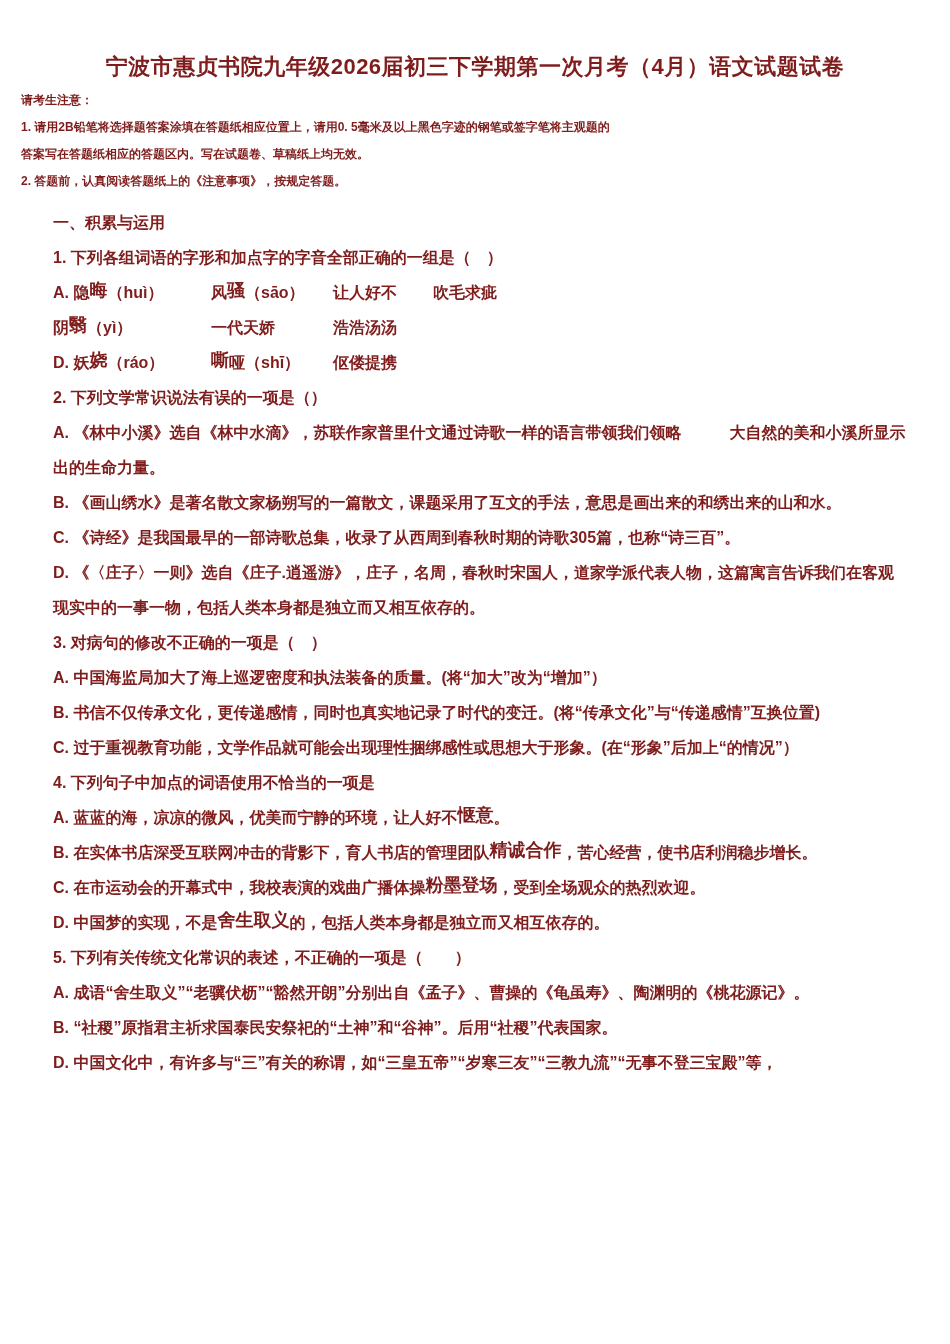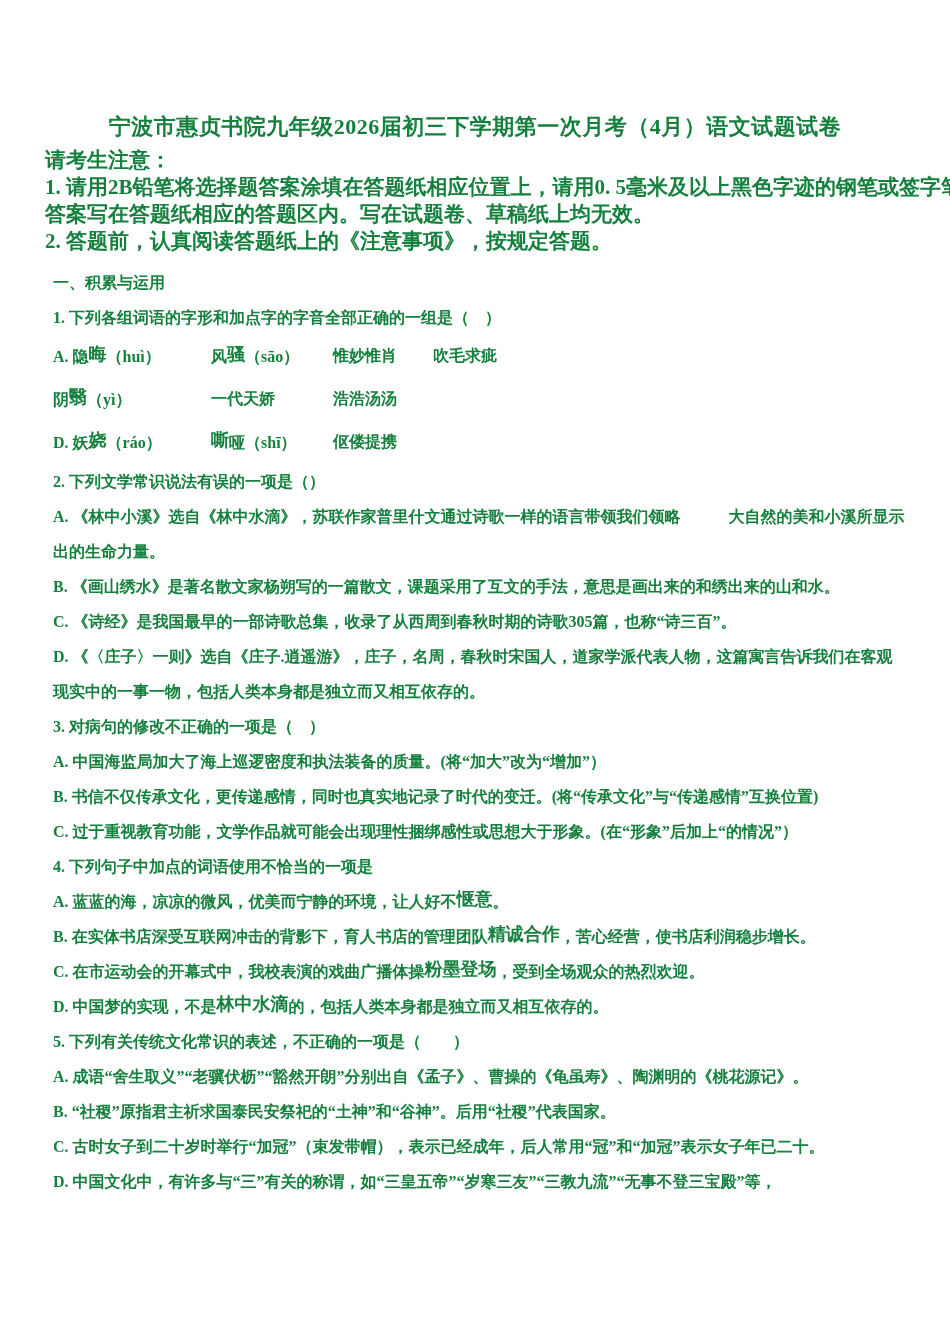--- a/index.html
+++ b/index.html
@@ -1,56 +1,56 @@
 <!DOCTYPE html>
 <html><head>
 <meta charset="utf-8">
 <style>
   html, body { margin: 0; padding: 0; background: #ffffff; }
   .page {
     position: relative;
     width: 950px;
     height: 1344px;
     background: #ffffff;
-    color: #15803d;
-    font-family: Liberation Serif, serif;
+    color: #7f1d1d;
+    font-family: Liberation Sans, sans-serif;
     font-weight: 600;
     overflow: hidden;
     box-sizing: border-box;
-    padding-top: 112px;
+    padding-top: 52px;
   }
   .title {
     margin: 0;
     text-align: center;
     font-size: 22px;
     font-weight: 700;
     line-height: 30px;
     letter-spacing: 0.5px;
     white-space: pre;
   }
   .notice {
-    margin: 5px 45px 0 45px;
-    font-size: 21px;
+    margin: 5px 45px 0 21px;
+    font-size: 12px;
   }
   .notice .line {
     line-height: 27px;
     white-space: pre;
   }
   .content {
     margin: 10px 45px 0 53px;
     font-size: 16px;
   }
   .content .line {
     line-height: 35px;
     white-space: pre;
   }
   .phon-row {
     display: grid;
     grid-template-columns: 158px 122px 100px auto;
-    line-height: 42px;
+    line-height: 35px;
     white-space: pre;
   }
   .em {
     font-size: 18px;
     position: relative;
     top: -2px;
   }
 </style>
 </head>
 <body>
@@ -67,21 +67,21 @@
   </div>
 
   <div class="content">
 
     <div class="line">一、积累与运用</div>
 
     <div class="line">1. 下列各组词语的字形和加点字的字音全部正确的一组是（　）</div>
     <div class="phon-row">
       <span><span>A. 隐</span><span class="em">晦</span><span>（huì）</span></span>
       <span><span>风</span><span class="em">骚</span><span>（sāo）</span></span>
-      <span><span>惟妙惟肖</span></span>
+      <span><span>让人好不</span></span>
       <span><span>吹毛求疵</span></span>
     </div>
     <div class="phon-row">
       <span><span>阴</span><span class="em">翳</span><span>（yì）</span></span>
       <span><span>一代天娇</span></span>
       <span><span>浩浩汤汤</span></span>
     </div>
     <div class="phon-row">
       <span><span>D. 妖</span><span class="em">娆</span><span>（ráo）</span></span>
       <span><span class="em">嘶</span><span>哑（shī）</span></span>
@@ -98,23 +98,22 @@
 
     <div class="line">3. 对病句的修改不正确的一项是（　）</div>
     <div class="line">A. 中国海监局加大了海上巡逻密度和执法装备的质量。(将“加大”改为“增加”）</div>
     <div class="line">B. 书信不仅传承文化，更传递感情，同时也真实地记录了时代的变迁。(将“传承文化”与“传递感情”互换位置)</div>
     <div class="line">C. 过于重视教育功能，文学作品就可能会出现理性捆绑感性或思想大于形象。(在“形象”后加上“的情况”）</div>
 
     <div class="line">4. 下列句子中加点的词语使用不恰当的一项是</div>
     <div class="line"><span>A. 蓝蓝的海，凉凉的微风，优美而宁静的环境，让人好不</span><span class="em">惬意</span><span>。</span></div>
     <div class="line"><span>B. 在实体书店深受互联网冲击的背影下，育人书店的管理团队</span><span class="em">精诚合作</span><span>，苦心经营，使书店利润稳步增长。</span></div>
     <div class="line"><span>C. 在市运动会的开幕式中，我校表演的戏曲广播体操</span><span class="em">粉墨登场</span><span>，受到全场观众的热烈欢迎。</span></div>
-    <div class="line"><span>D. 中国梦的实现，不是</span><span class="em">林中水滴</span><span>的，包括人类本身都是独立而又相互依存的。</span></div>
+    <div class="line"><span>D. 中国梦的实现，不是</span><span class="em">舍生取义</span><span>的，包括人类本身都是独立而又相互依存的。</span></div>
 
     <div class="line">5. 下列有关传统文化常识的表述，不正确的一项是（　　）</div>
     <div class="line">A. 成语“舍生取义”“老骥伏枥”“豁然开朗”分别出自《孟子》、曹操的《龟虽寿》、陶渊明的《桃花源记》。</div>
     <div class="line">B. “社稷”原指君主祈求国泰民安祭祀的“土神”和“谷神”。后用“社稷”代表国家。</div>
-    <div class="line">C. 古时女子到二十岁时举行“加冠”（束发带帽），表示已经成年，后人常用“冠”和“加冠”表示女子年已二十。</div>
     <div class="line">D. 中国文化中，有许多与“三”有关的称谓，如“三皇五帝”“岁寒三友”“三教九流”“无事不登三宝殿”等，</div>
 
   </div>
 
 </div>
 
 </body></html>

